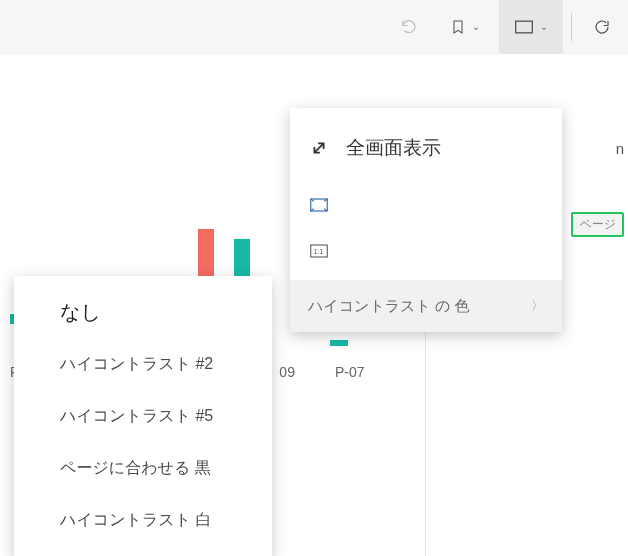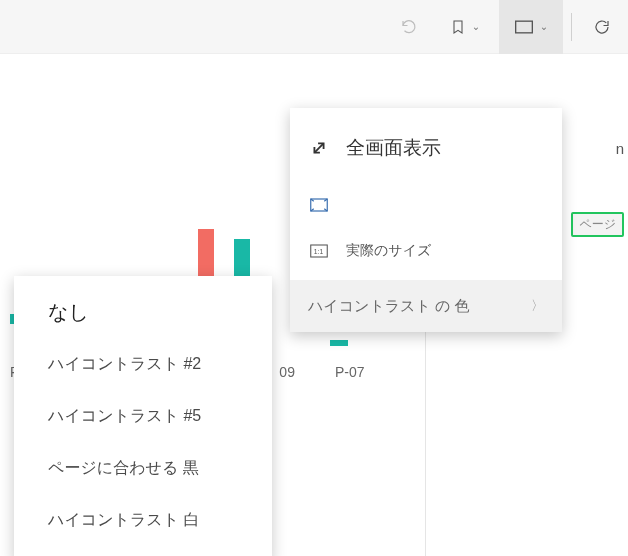--- a/index.html
+++ b/index.html
@@ -156,21 +156,21 @@
     position: absolute;
     top: 222px;
     left: 14px;
     width: 258px;
     background: #fff;
     box-shadow: 0 4px 14px rgba(0,0,0,.22);
     z-index: 5;
     padding: 10px 0 14px;
   }
   .sm-item {
-    padding: 0 34px;
+    padding: 0 46px;
     height: 52px;
     display: flex;
     align-items: center;
     font-size: 16px;
     color: #4a4a4a;
     cursor: pointer;
   }
   .sm-item.head { font-size: 20px; color: #222; }
 </style>
 </head>
@@ -271,21 +271,20 @@
     </div>
 
 
     <div class="dd-item small">
       <span class="dd-ic">
         <svg width="18" height="14" viewBox="0 0 24 18" fill="none" stroke="#555" stroke-width="1.4">
           <rect x="1" y="1" width="22" height="16"></rect>
           <text x="5" y="13" font-size="9" fill="#555" stroke="none">1:1</text>
         </svg>
       </span>
-      <span>実際のサイズ</span>
     </div>
 
     <div class="dd-item sub">
       <span>ハイコントラスト の 色</span>
       <span class="sub-chev">〉</span>
     </div>
   </div>
 
   <div class="submenu">
     <div class="sm-item head">

